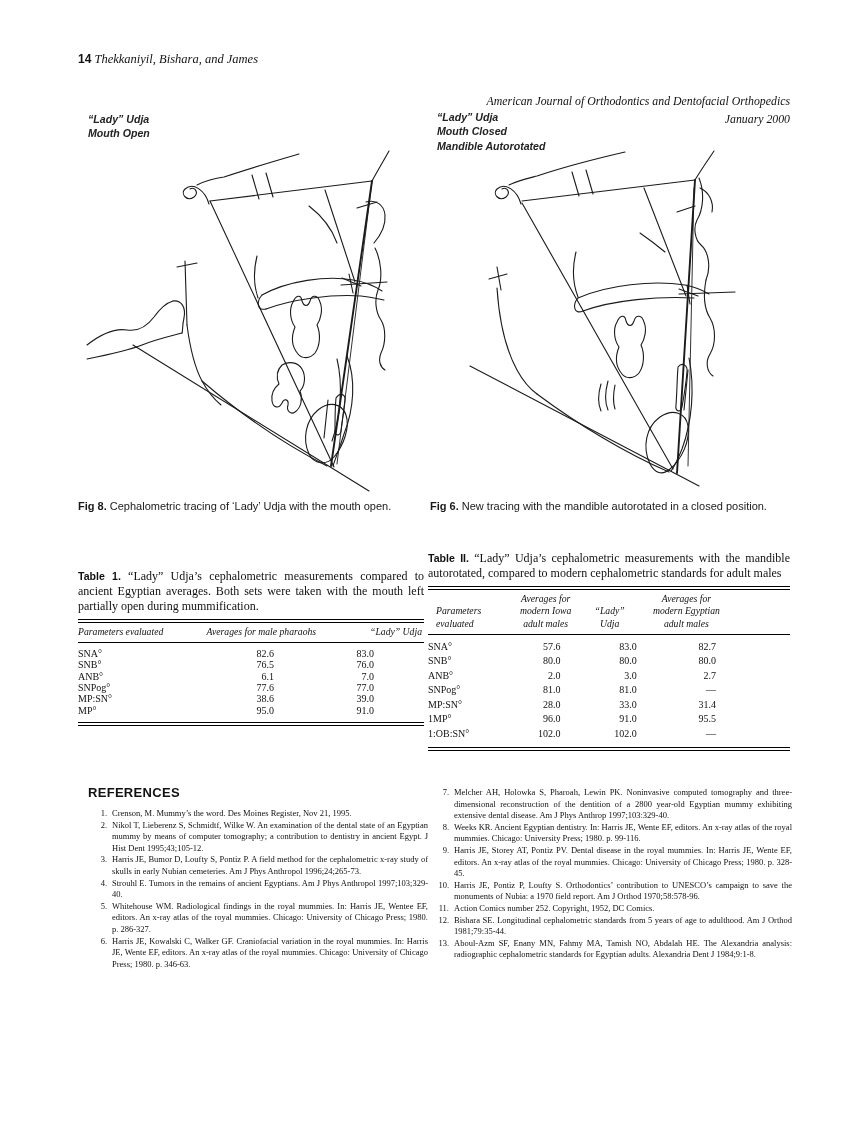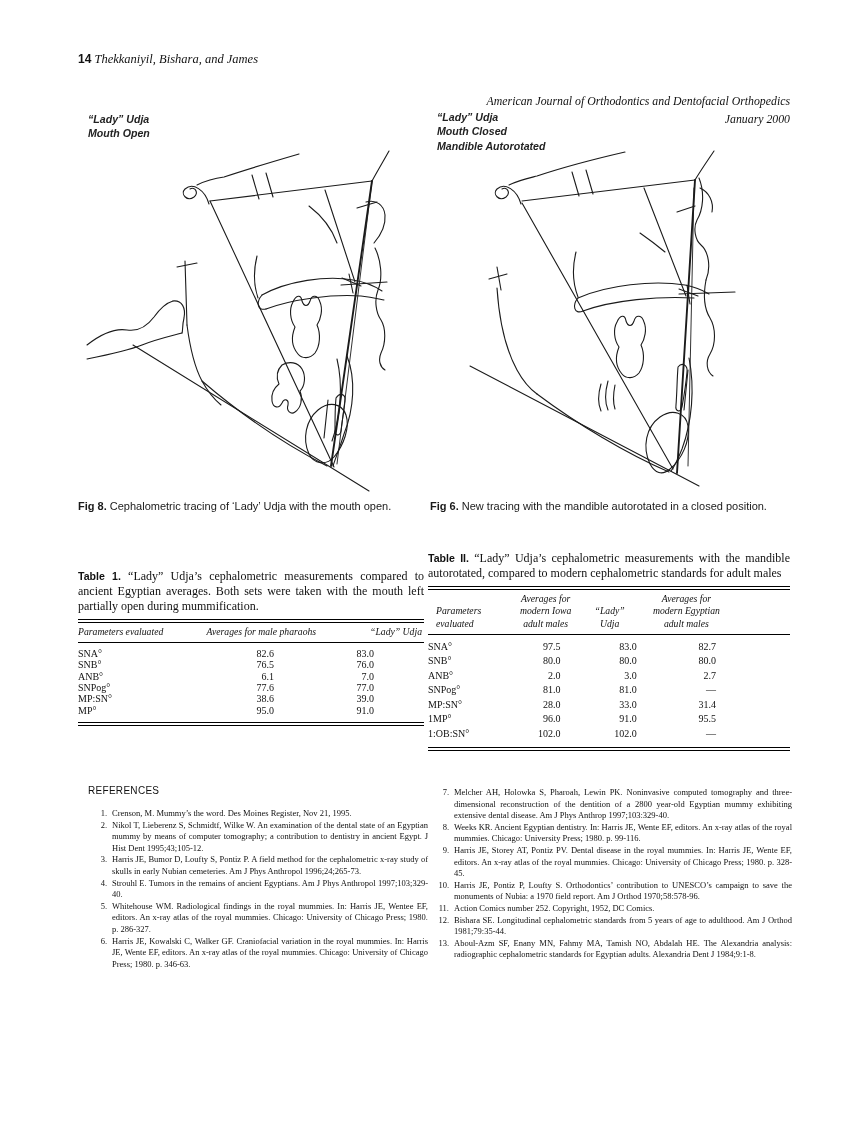--- a/index.html
+++ b/index.html
@@ -60,21 +60,21 @@
   .t2 th.c0 { text-align:left; padding-left:8px; }
   .t2 th.c1 { text-align:center; }
   .t2 th.c2 { padding-right:6px; }
   .t2 th.c3 { text-align:center; padding-right:66px; }
   .t2 td.c0 { text-align:left; }
   .t2 td.c1 { text-align:right; padding-right:16px; }
   .t2 td.c2 { text-align:right; padding-right:12px; }
   .t2 td.c3 { text-align:right; padding-right:74px; }
 
   
-  .refs-head { font-weight:normal; font-size:10px; letter-spacing:0.3px;text-align:right; }
+  .refs-head { font-weight:bold; font-size:13px; letter-spacing:0.3px;text-align:right; }
   .reflist { list-style:none; margin:0; padding:0; font-size:8.5px; line-height:11.6px; }
   .reflist li { display:grid; grid-template-columns:15px 1fr; column-gap:5px; }
   .refnum { text-align:right; }
   .reftext { text-align:justify; }
 </style>
 </head>
 <body>
 
 <div class="page">
 
@@ -248,21 +248,21 @@
           <th class="c2">“Lady”
 Udja</th>
           <th class="c3">Averages for
 modern Egyptian
 adult males</th>
         </tr>
       </thead>
       <tbody>
           <tr>
           <td class="c0">SNA°</td>
-          <td class="c1">97.5</td>
+          <td class="c1">57.6</td>
           <td class="c2">83.0</td>
           <td class="c3">82.7</td>
         </tr>
           <tr>
           <td class="c0">SNB°</td>
           <td class="c1">80.0</td>
           <td class="c2">80.0</td>
           <td class="c3">80.0</td>
         </tr>
           <tr>

